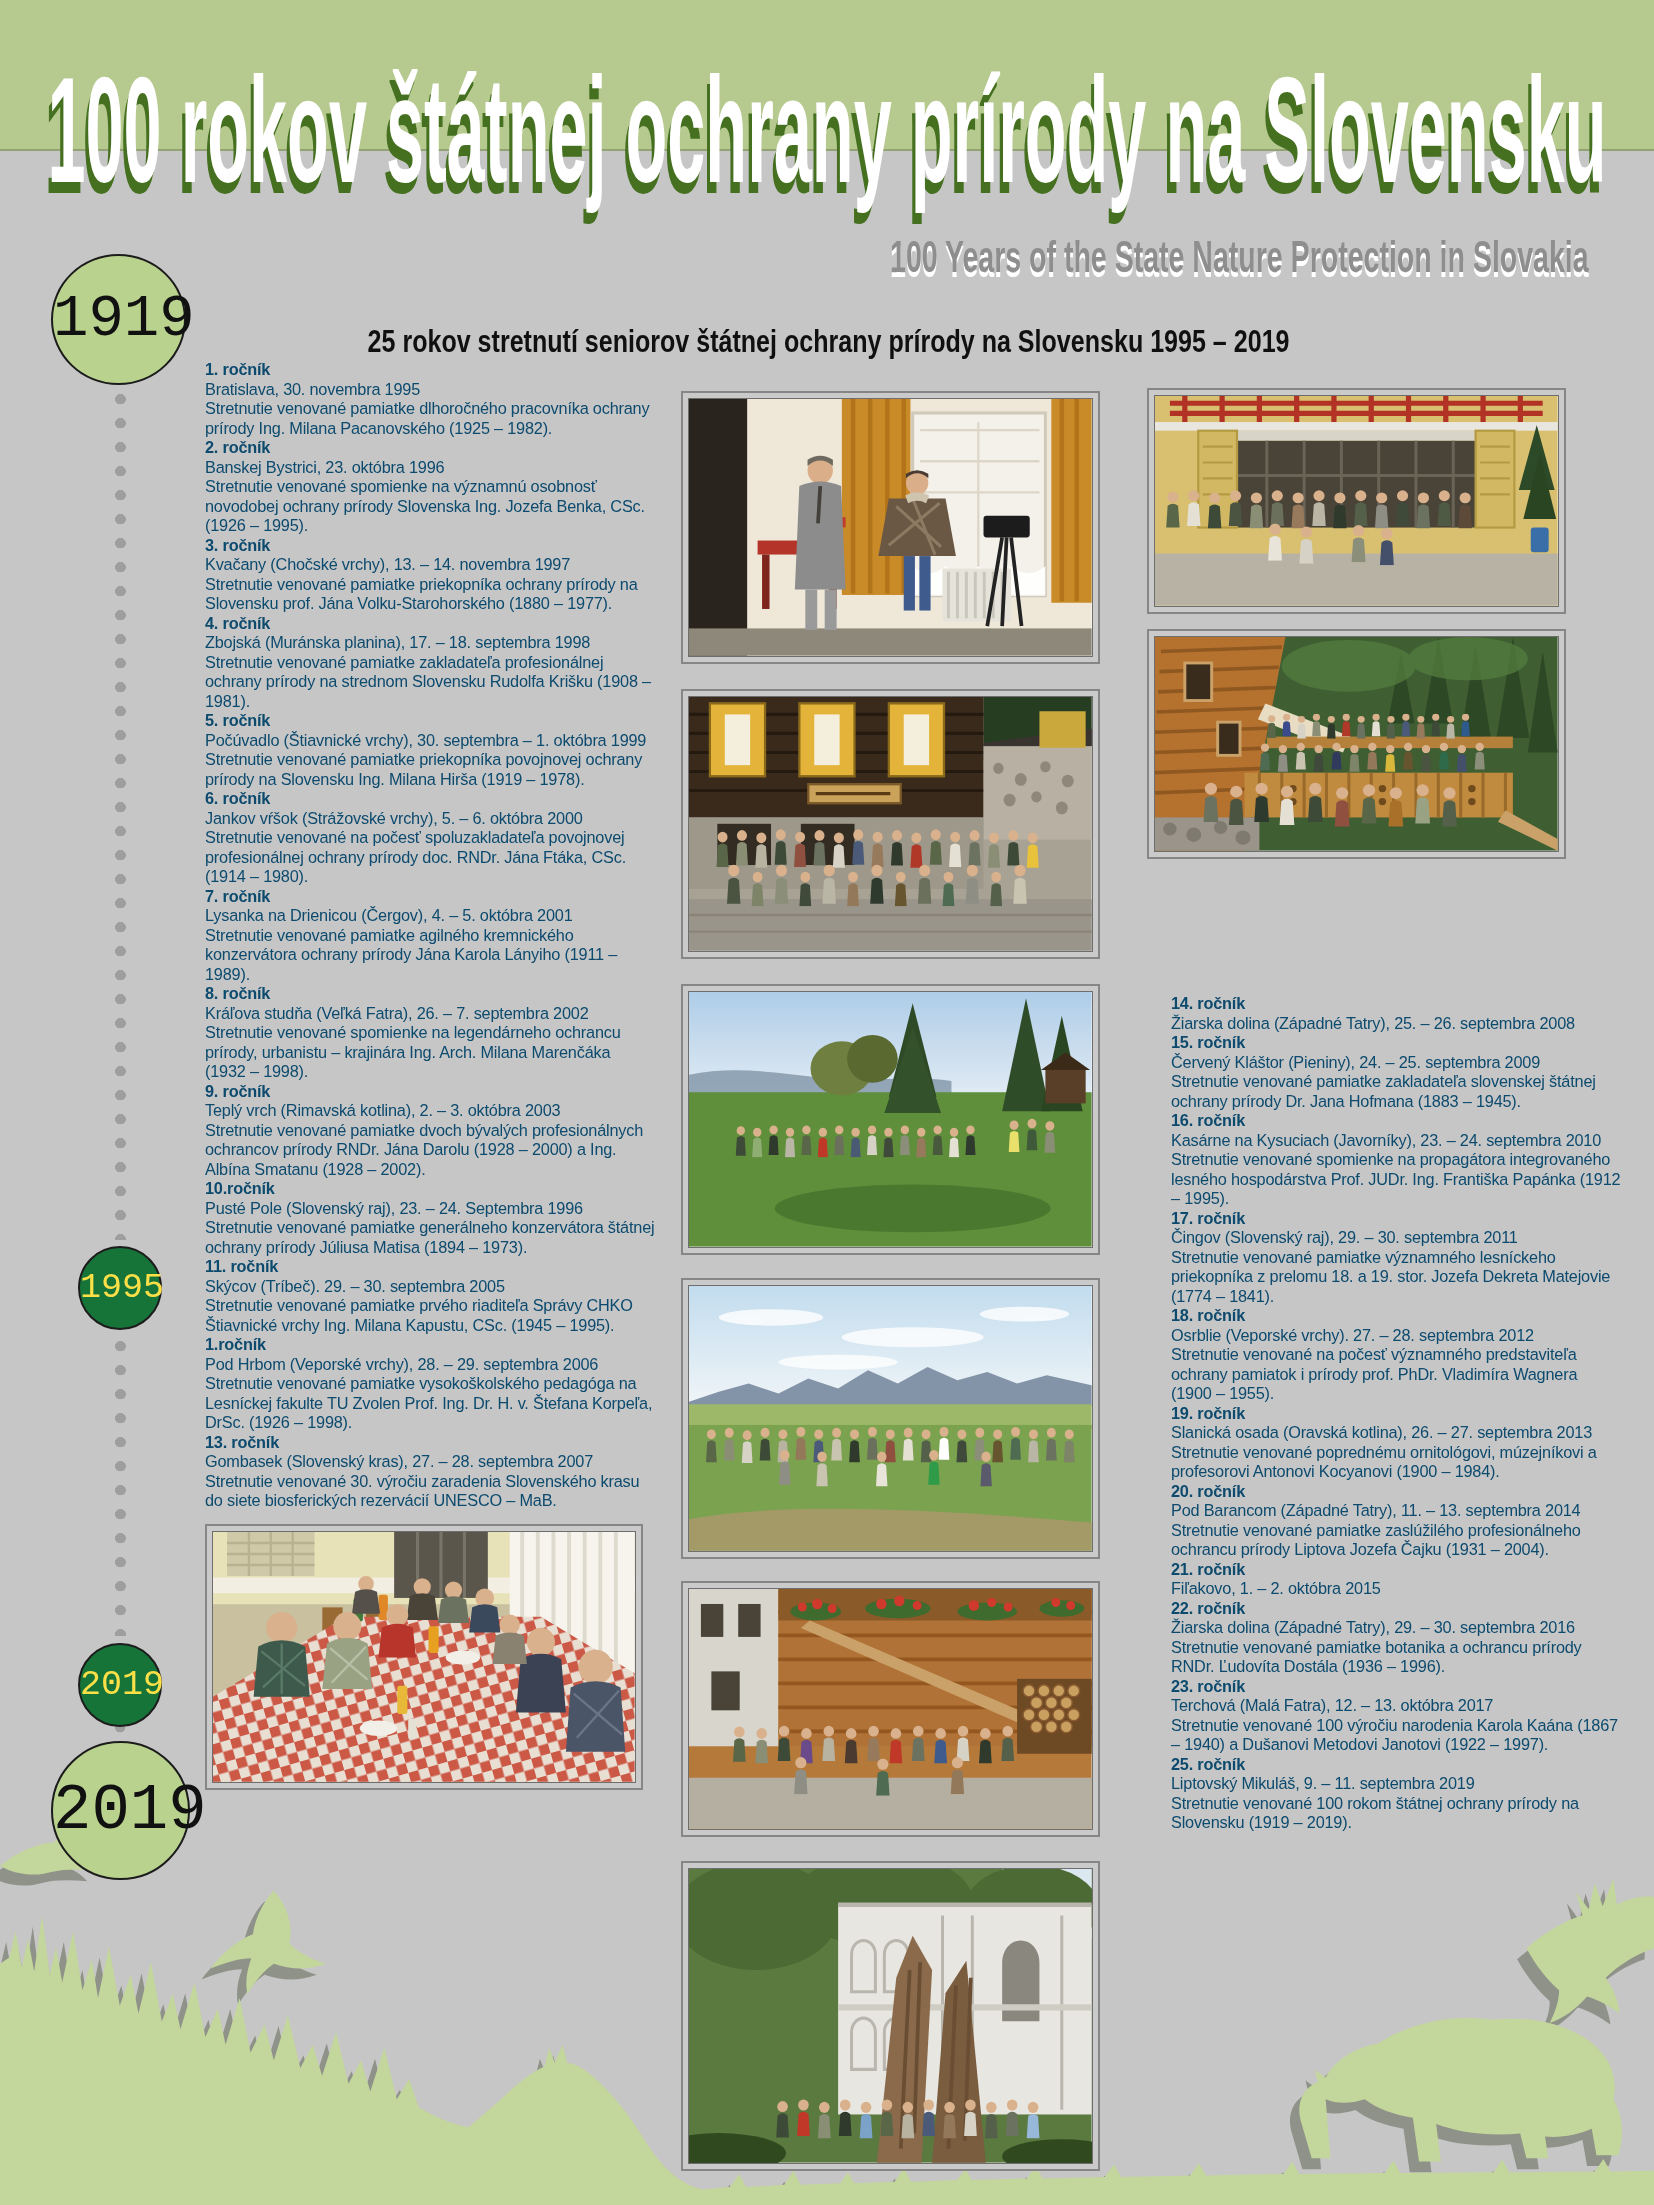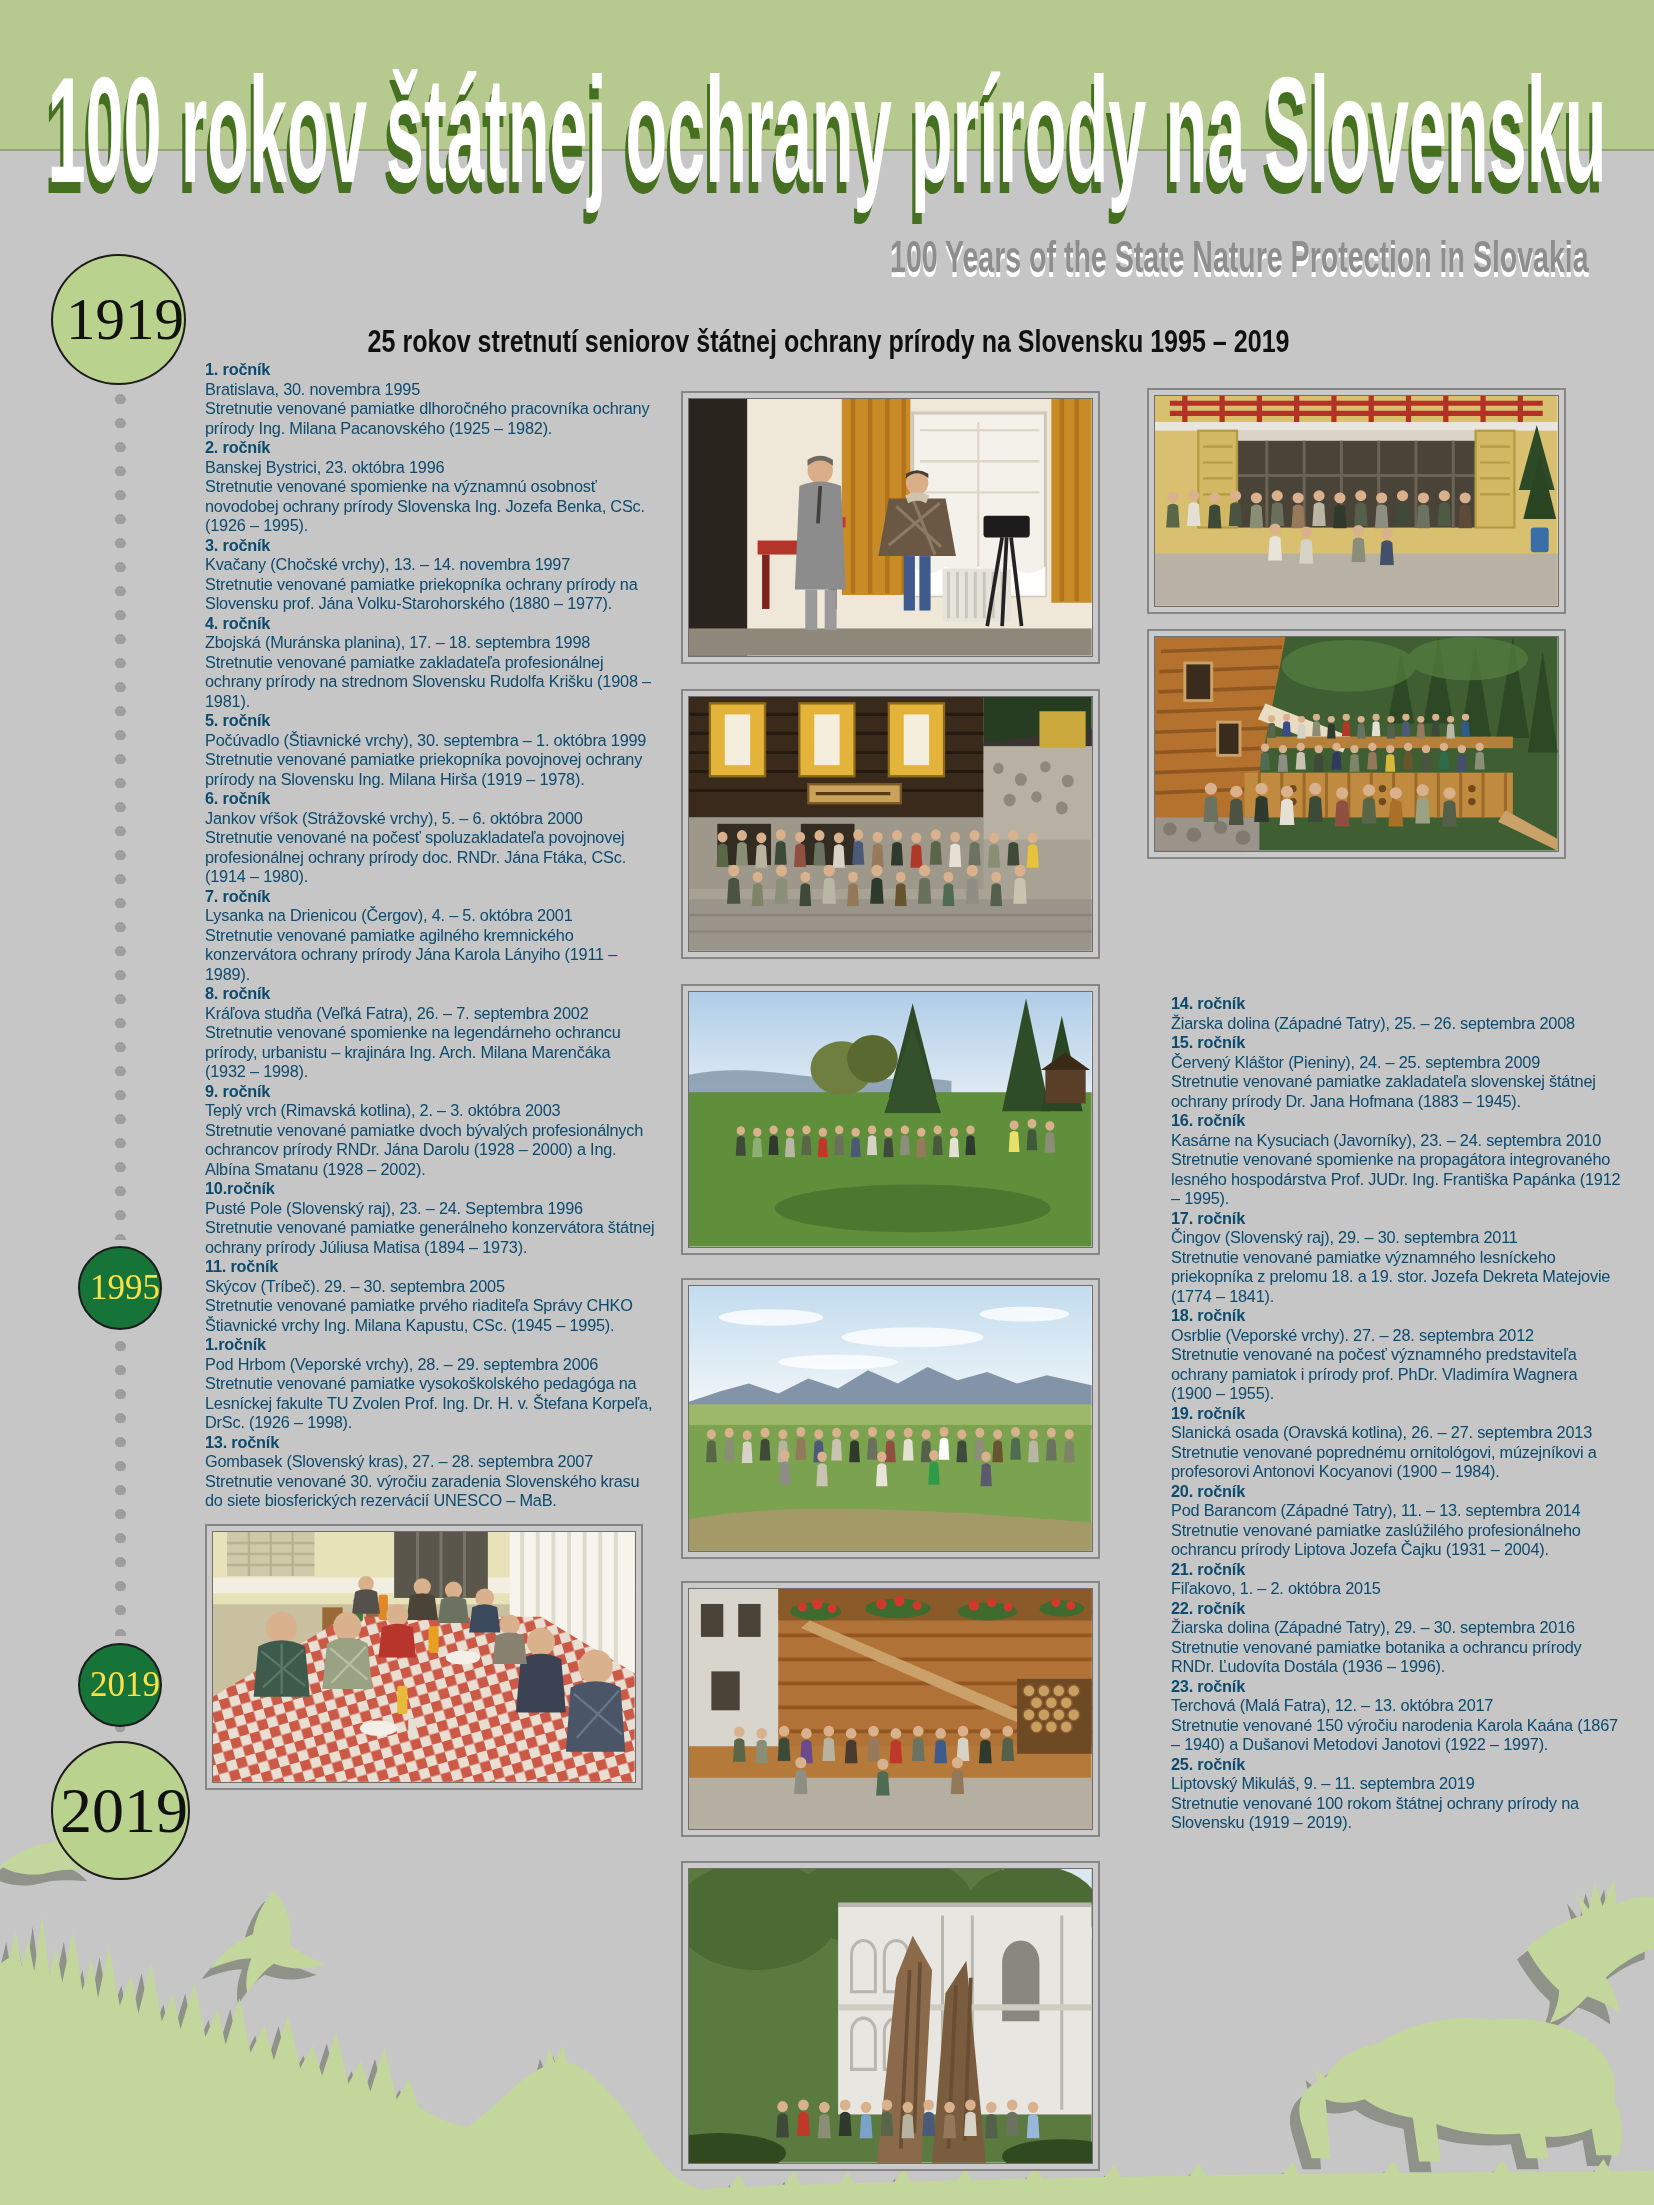--- a/index.html
+++ b/index.html
@@ -10,22 +10,22 @@
   .hdr{position:absolute;left:0;top:0;z-index:3;}
   .t-shadow{font-family:"Liberation Sans",sans-serif;font-weight:700;font-size:192px;fill:#44701f;}
   .t-main{font-family:"Liberation Sans",sans-serif;font-weight:700;font-size:192px;fill:#ffffff;}
   .s-light{font-family:"Liberation Sans",sans-serif;font-weight:700;font-size:57px;fill:#ffffff;}
   .s-main{font-family:"Liberation Sans",sans-serif;font-weight:700;font-size:57px;fill:#8e8e8e;}
   .h-black{font-family:"Liberation Sans",sans-serif;font-weight:700;font-size:41px;fill:#101010;}
   
   .dotcol{position:absolute;left:114px;width:12.5px;z-index:1;
      background-image:radial-gradient(circle 5.4px at 6.2px 6.2px,#9e9e9e 5px,rgba(0,0,0,0) 5.4px);
      background-size:12.5px 24px;background-repeat:repeat-y;}
-  .yearcircle{position:absolute;z-index:2;border-radius:50%;display:flex;align-items:center;justify-content:flex-end;
-     font-family:Liberation Serif, serif;box-sizing:border-box;}
+  .yearcircle{position:absolute;z-index:2;border-radius:50%;display:flex;align-items:center;justify-content:flex-start;
+     font-family:Liberation Mono, monospace;box-sizing:border-box;}
   .yc-light{background:#b9d28e;border:2.3px solid #1c1c1c;color:#111;}
   .yc-dark{background:#167439;border:2.3px solid #1c1c1c;color:#fde047;}
   
   .col{position:absolute;width:450px;font-size:16.3px;line-height:19.5px;letter-spacing:-0.2px;z-index:2;color:#0c4a6e;}
   .e-h{font-weight:700;}
   
   .photo{position:absolute;box-sizing:border-box;border:2.3px solid #868686;background:#cacaca;padding:6.2px;z-index:2;}
   .photo svg{display:block;width:100%;height:100%;outline:0.8px solid #6e6e6e;background:#fff;}
   .deco{position:absolute;left:0;top:1816px;z-index:1;}
 </style>
@@ -184,21 +184,21 @@
         <div>Fiľakovo, 1. – 2. októbra 2015</div>
       </div>
     <div>
         <div class="e-h">22. ročník</div>
         <div>Žiarska dolina (Západné Tatry), 29. – 30. septembra 2016</div>
         <div>Stretnutie venované pamiatke botanika a ochrancu prírody RNDr. Ľudovíta Dostála (1936 – 1996).</div>
       </div>
     <div>
         <div class="e-h">23. ročník</div>
         <div>Terchová (Malá Fatra), 12. – 13. októbra 2017</div>
-        <div>Stretnutie venované 150 výročiu narodenia Karola Kaána (1867 – 1940) a Dušanovi Metodovi Janotovi (1922 – 1997).</div>
+        <div>Stretnutie venované 100 výročiu narodenia Karola Kaána (1867 – 1940) a Dušanovi Metodovi Janotovi (1922 – 1997).</div>
       </div>
     <div>
         <div class="e-h">25. ročník</div>
         <div>Liptovský Mikuláš, 9. – 11. septembra 2019</div>
         <div>Stretnutie venované 100 rokom štátnej ochrany prírody na Slovensku (1919 – 2019).</div>
       </div>
   </div>
 
   <div class="photo" style="left:681px;top:391px;width:419px;height:273px;">
     <svg viewBox="0 0 540 330" preserveAspectRatio="none">

